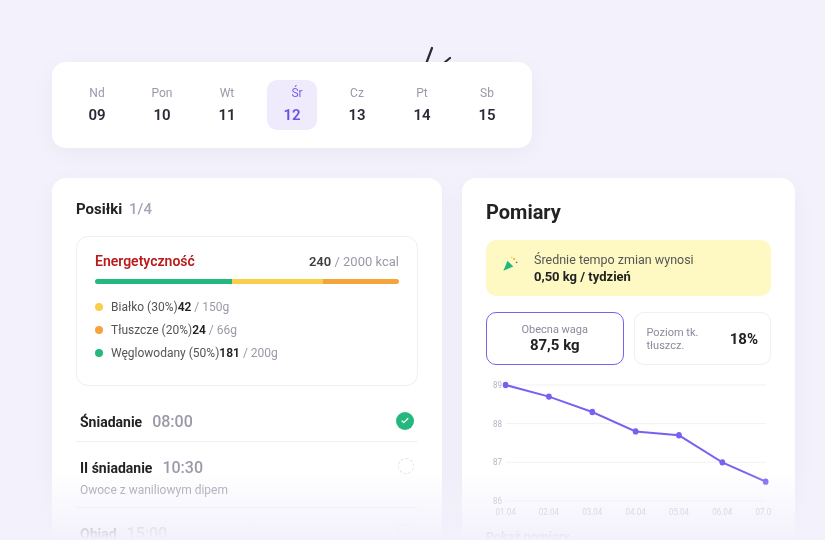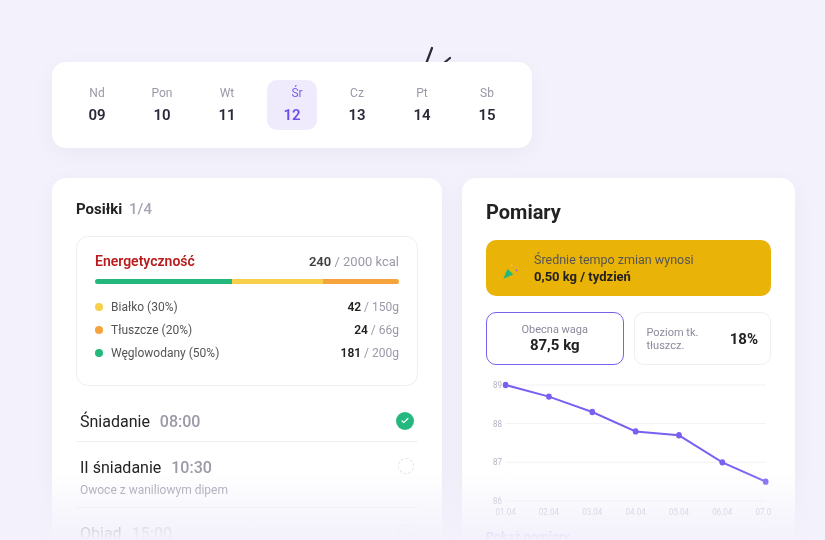--- a/index.html
+++ b/index.html
@@ -90,39 +90,39 @@
     width: 100%;
     border-radius: 3px;
     overflow:hidden;
     display:flex;
     margin-bottom: 16px;
   }
   .bar .seg-green { background:#24b87e; }
   .bar .seg-yellow { background:#f7cf4a; }
   .bar .seg-orange { background:#f4a43a; }
   .macro-row {
-    display:flex; justify-content:space-between; align-items:center;
+    display:flex; justify-content:flex-start; align-items:center;
     font-size:12px; margin:9px 0; color:#555;
   }
   .macro-row .left { display:flex; align-items:center; gap:8px;}
   .dot { width:8px; height:8px; border-radius:50%; display:inline-block;}
   .dot-yellow{background:#f7cf4a;}
   .dot-orange{background:#f4a43a;}
   .dot-green{background:#24b87e;}
   .macro-row .right { color:#9a99a8;}
   .macro-row .right .cur{color:#222; font-weight:600;}
 
   .meal-item {
     display:flex; justify-content:space-between; align-items:flex-start;
     padding: 16px 4px 10px;
     border-top: 1px solid #f0f0f5;
     margin-top: 0;
   }
   .meal-item:first-of-type { border-top: none; margin-top: 10px;}
-  .meal-item .name { font-size:16px; font-weight:400; color:#222;}
+  .meal-item .name { font-size:14px; font-weight:700; color:#222;}
   .meal-item .time { color:#9a99a8; font-weight:500; margin-left:6px;}
   .meal-item .desc { font-size:12px; color:#9a99a8; margin-top:6px;}
   .check-ok {
     width:18px; height:18px; border-radius:50%; background:#24b87e;
     display:flex; align-items:center; justify-content:center; color:#fff;
   }
   .check-ok svg{width:10px;height:10px;}
   .spinner {
     width:16px; height:16px; border-radius:50%;
     border: 1.5px dashed #e1e1ea;
@@ -138,22 +138,22 @@
     border-radius: 14px;
     padding: 22px 24px;
     box-shadow: 0 6px 24px rgba(20,20,40,0.04);
     height: 370px;
     overflow:hidden;
   }
   .measure h3 {
     font-size:20px; font-weight:700; color:#222; margin-bottom:16px;
   }
   .tempo {
-    display:flex; gap:12px; align-items:flex-end;
-    background:#eab308; border-radius:10px; padding:12px;
+    display:flex; gap:12px; align-items:flex-start;
+    background:#fef9c3; border-radius:10px; padding:12px;
     font-size:12.5px; color:#555;
   }
   .tempo .icon {
     width:24px; height:24px; display:flex; align-items:center; justify-content:center;
     color:#24b87e;
   }
   .tempo strong { display:block; color:#222; font-size:13px; margin-top:2px;}
   .stat-pills {
     display:flex; gap:10px; margin-top:16px;
   }

